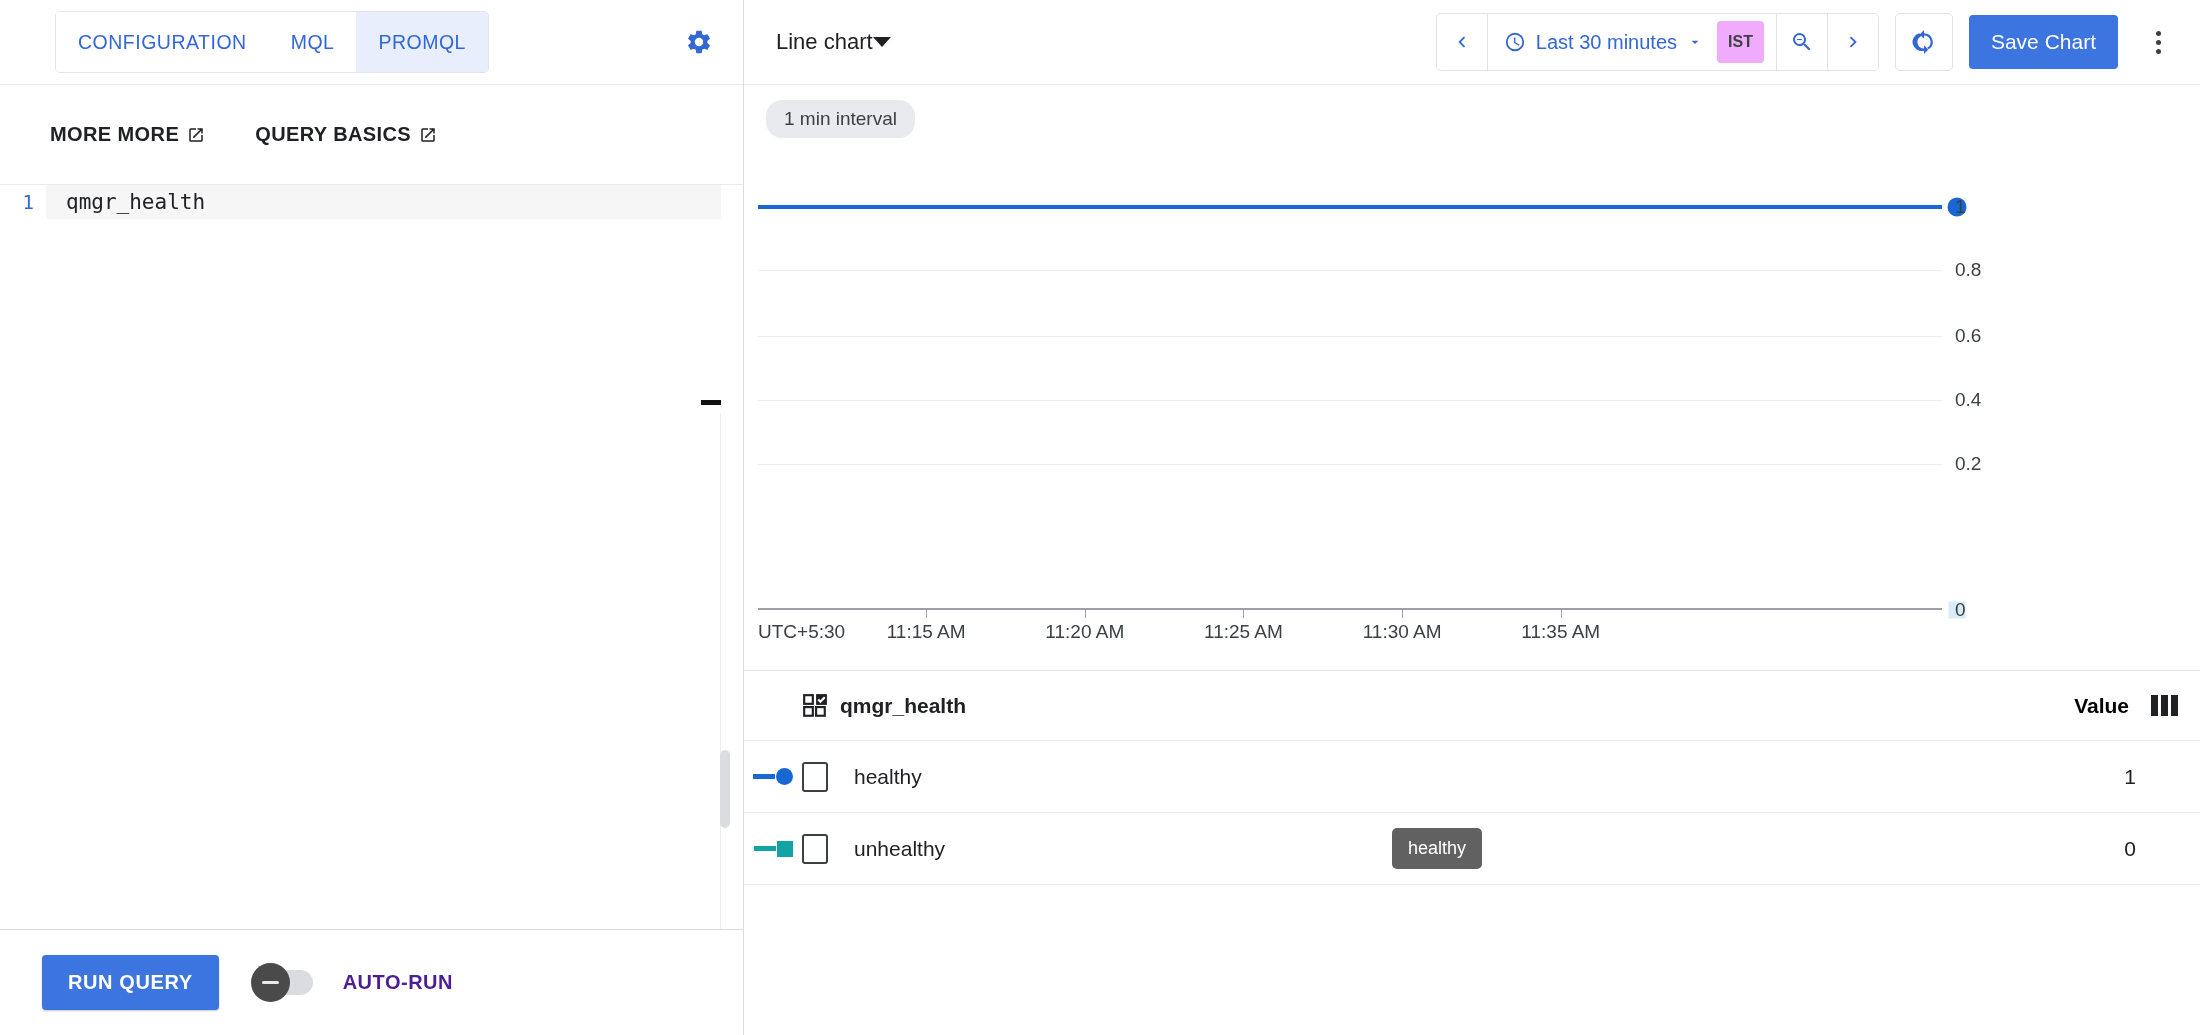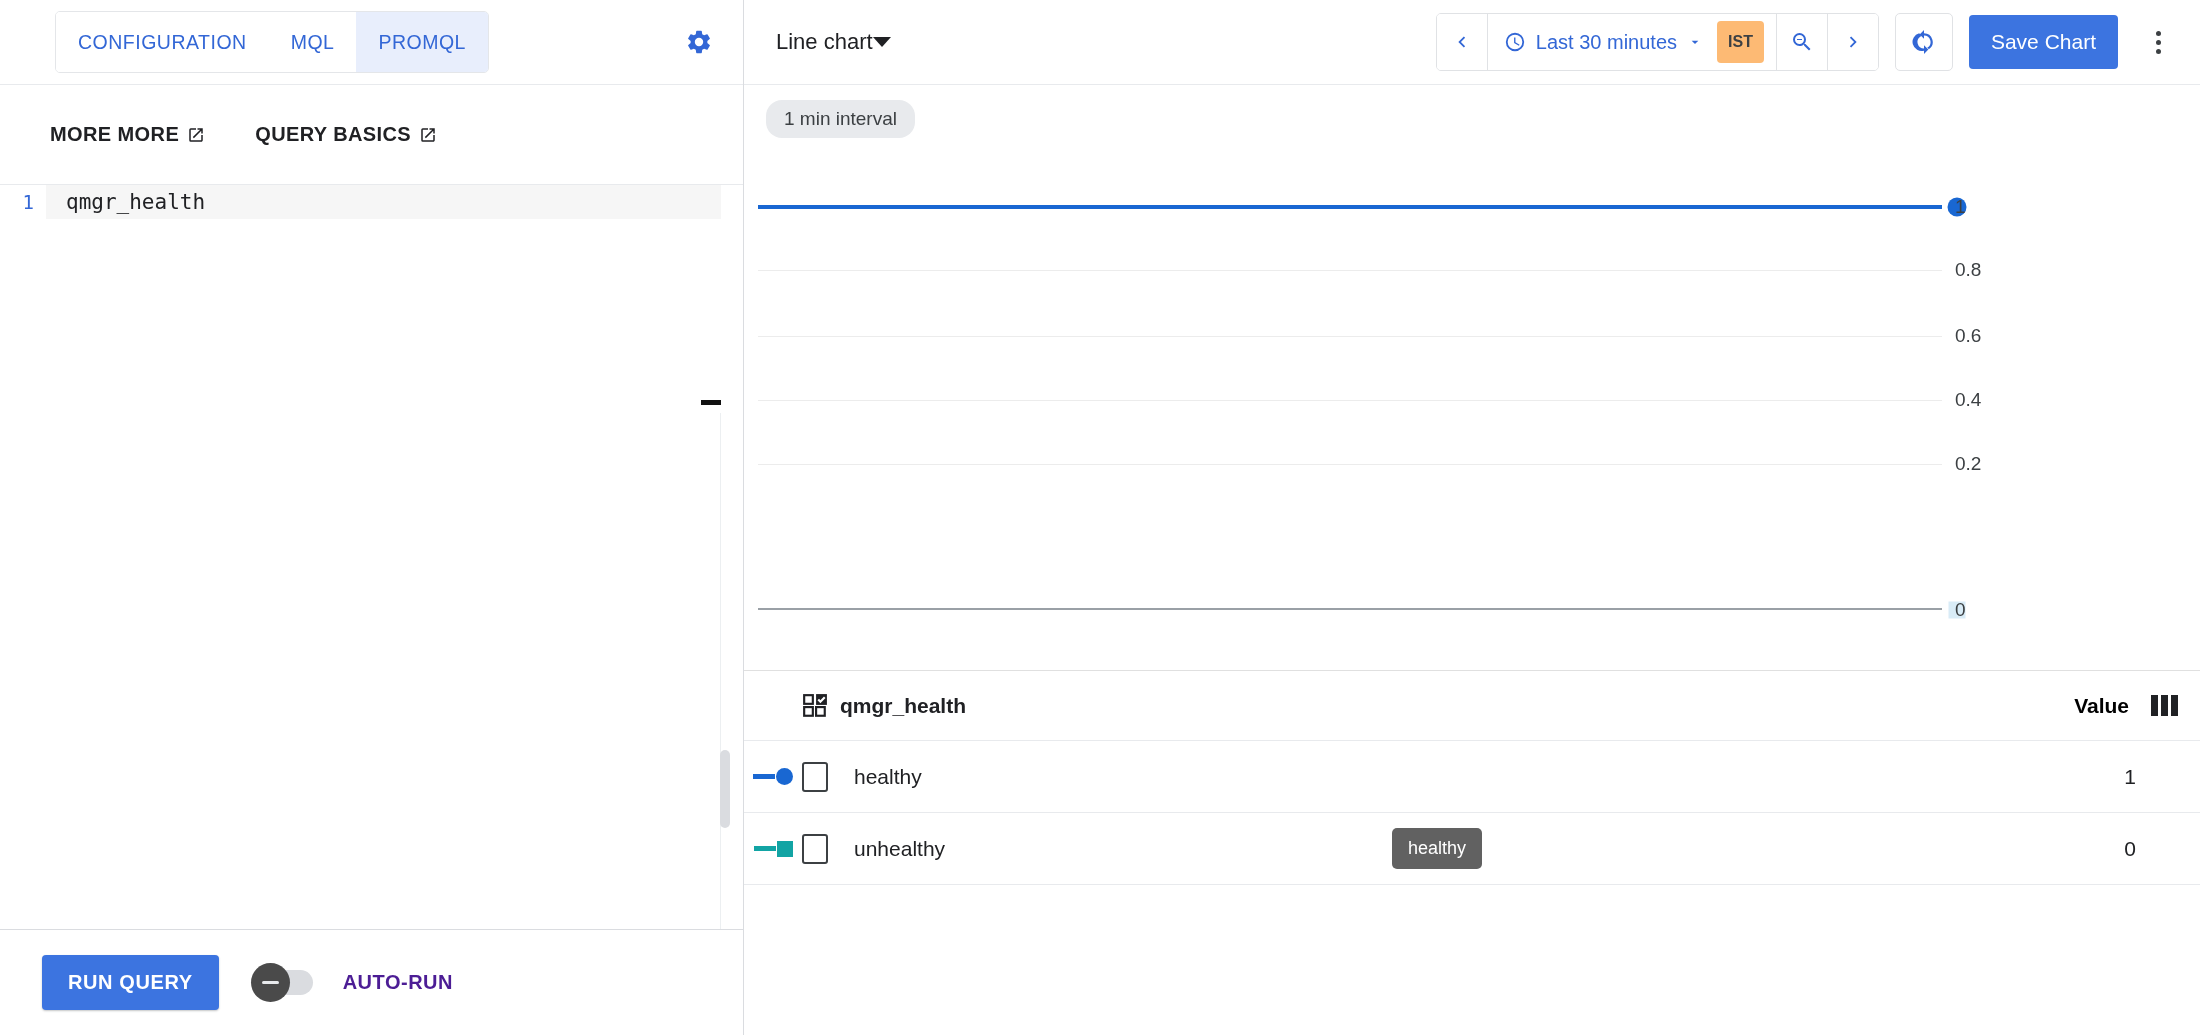--- a/index.html
+++ b/index.html
@@ -157,21 +157,21 @@
     display: flex; align-items: center; justify-content: center;
     width: 50px; cursor: pointer; color: #3367d6; background: #fff;
   }
   .tg-sep { width: 1px; background: #e0e2e5; }
   .tg-range {
     display: flex; align-items: center; gap: 10px;
     padding: 0 12px 0 16px; cursor: pointer;
   }
   .tg-range .lbl { color: #3367d6; font-size: 20px; }
   .tz-chip {
-    background: #fdba74; border-radius: 4px;
+    background: #f0abfc; border-radius: 4px;
     padding: 12px 11px; font-size: 16px; font-weight: 700; color: #3c4043;
     margin-left: 4px;
   }
   .refresh-btn {
     width: 58px; height: 58px;
     border: 1px solid #e0e2e5; border-radius: 5px;
     display: flex; align-items: center; justify-content: center;
     cursor: pointer; background: #fff;
   }
   .save-btn {
@@ -399,20 +399,34 @@
         <div class="ylabel" style="top:240px">0.4</div>
 
         <div class="gridline" style="top:304px"></div>
         <div class="ylabel" style="top:304px">0.2</div>
 
         <div class="axis-bottom"></div>
         <div class="endpoint-sq" style="top:450px"></div>
         <div class="ylabel" style="top:450px">0</div>
       </div>
 
+      <div class="xaxis-area">
+        <div class="xtick" style="left:14.2%"></div>
+        <div class="xtick" style="left:27.6%"></div>
+        <div class="xtick" style="left:41.0%"></div>
+        <div class="xtick" style="left:54.4%"></div>
+        <div class="xtick" style="left:67.8%"></div>
+
+        <div class="xlabel tzlabel">UTC+5:30</div>
+        <div class="xlabel" style="left:14.2%">11:15 AM</div>
+        <div class="xlabel" style="left:27.6%">11:20 AM</div>
+        <div class="xlabel" style="left:41.0%">11:25 AM</div>
+        <div class="xlabel" style="left:54.4%">11:30 AM</div>
+        <div class="xlabel" style="left:67.8%">11:35 AM</div>
+      </div>
     </div>
 
     <div class="legend">
       <div class="legend-head">
         <div class="lh-spacer"></div>
         <div class="lh-title">
           <svg width="26" height="26" viewBox="0 0 24 24">
             <rect x="2" y="2" width="8" height="8" fill="none" stroke="#202124" stroke-width="2"></rect>
             <rect x="13" y="1" width="10" height="10" fill="#202124"></rect>
             <path d="M15 6l2 2 4-4" fill="none" stroke="#fff" stroke-width="2"></path>

